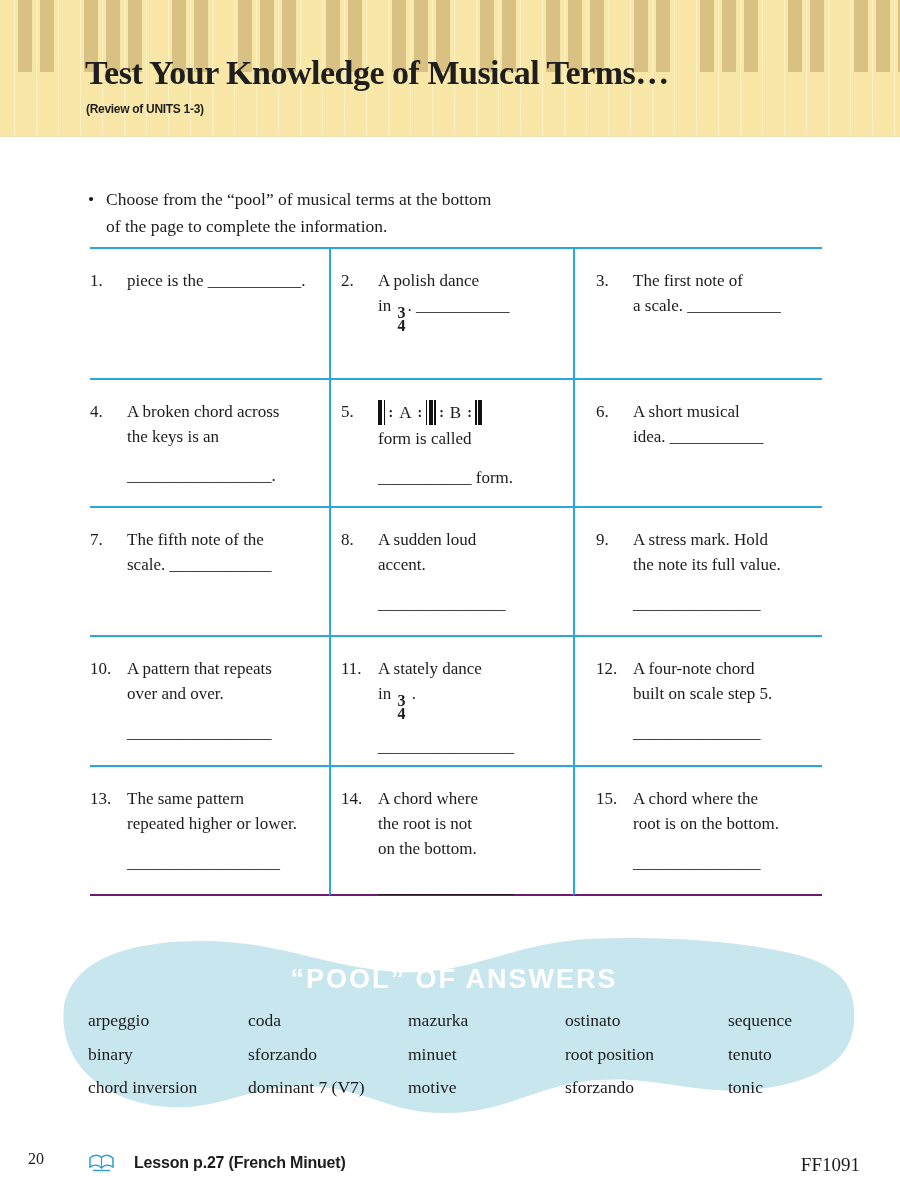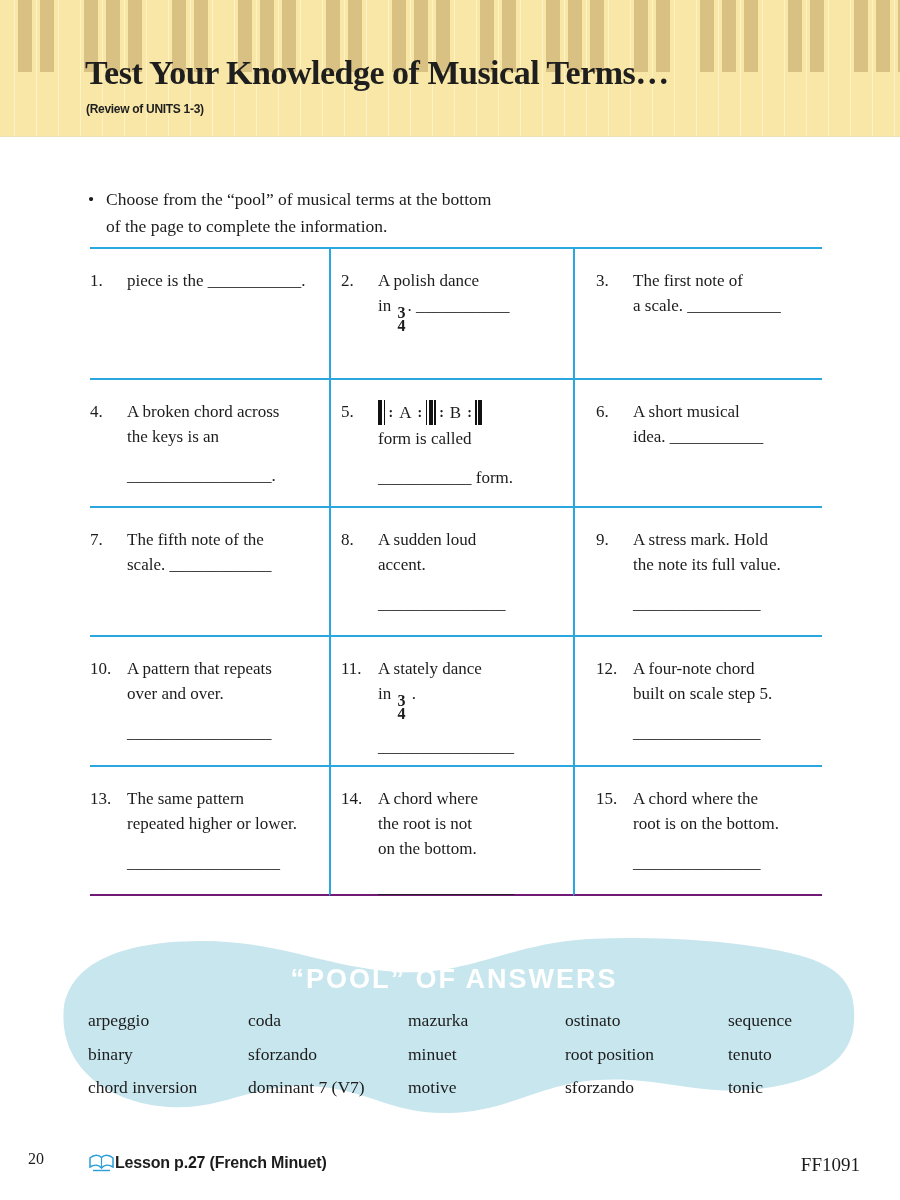--- a/index.html
+++ b/index.html
@@ -92,21 +92,21 @@
   .pool-col { display:flex; flex-direction:column; font-size:17.5px; line-height:33.5px; }
   .pool-col.c1 { width:160px; } .pool-col.c2 { width:160px; }
   .pool-col.c3 { width:157px; } .pool-col.c4 { width:163px; }
 
   
   .footer { position:absolute; left:0; top:1148px; width:900px; height:36px; }
   .pageno { position:absolute; left:28px; top:2px; font-size:16px; }
   .lesson { position:absolute; left:88px; top:5px; display:flex; align-items:center; }
   .lesson .label {
     font-family:"Liberation Sans", sans-serif; font-weight:bold;
-    font-size:16px; letter-spacing:-0.2px; margin-left:0;
+    font-size:16px; letter-spacing:-0.2px; margin-left:19px;
   }
   .code { position:absolute; right:40px; top:6px; font-size:19px; }
 </style>
 </head>
 <body>
 
 <div class="page">
 
   <div class="banner">
     <div class="banner-title">Test Your Knowledge of Musical Terms…</div>

